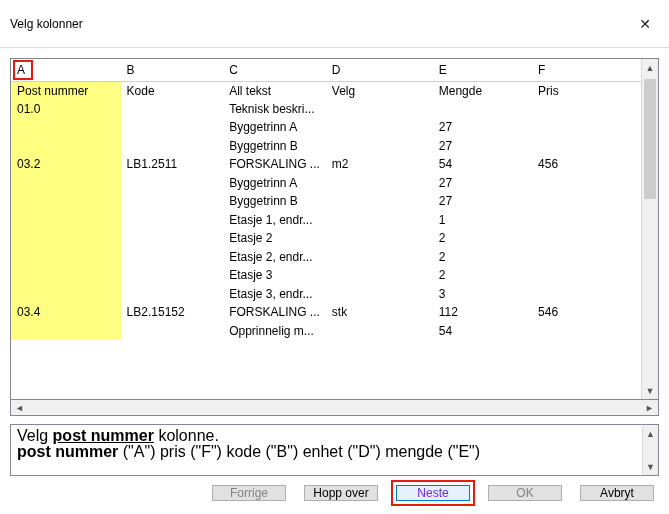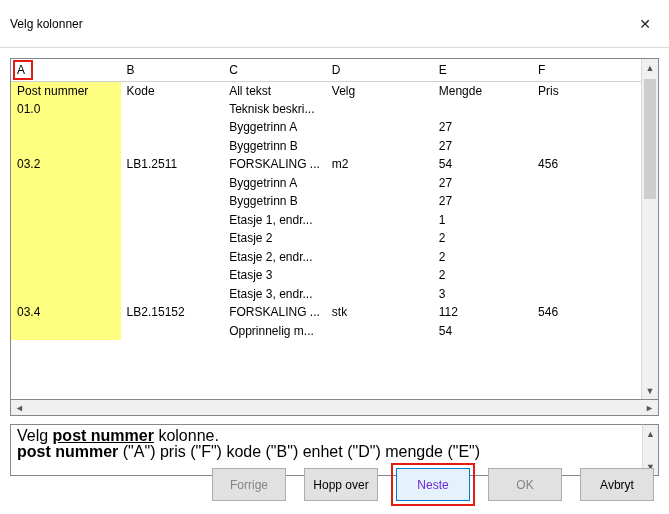--- a/index.html
+++ b/index.html
@@ -155,21 +155,21 @@
   }
   .footer {
     position: absolute;
     bottom: 8px;
     right: 10px;
     display: flex;
     gap: 8px;
   }
   .btn {
     width: 74px;
-    height: 33px;
+    height: 16px;
     border: 1px solid #adadad;
     background: #e1e1e1;
     font-size: 12px;
     display: flex;
     align-items: center;
     justify-content: center;
     font-family: inherit;
   }
   .btn.disabled {
     color: #848484;

